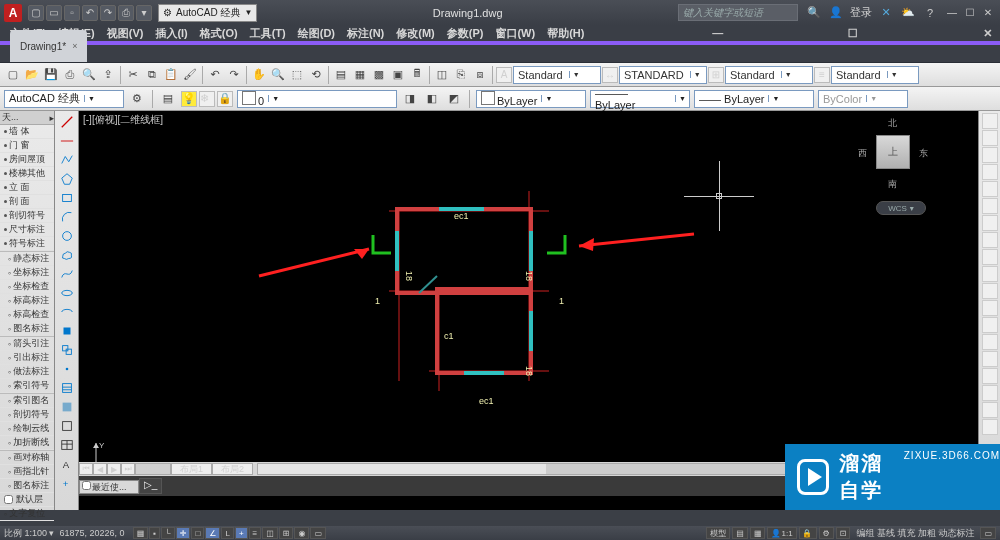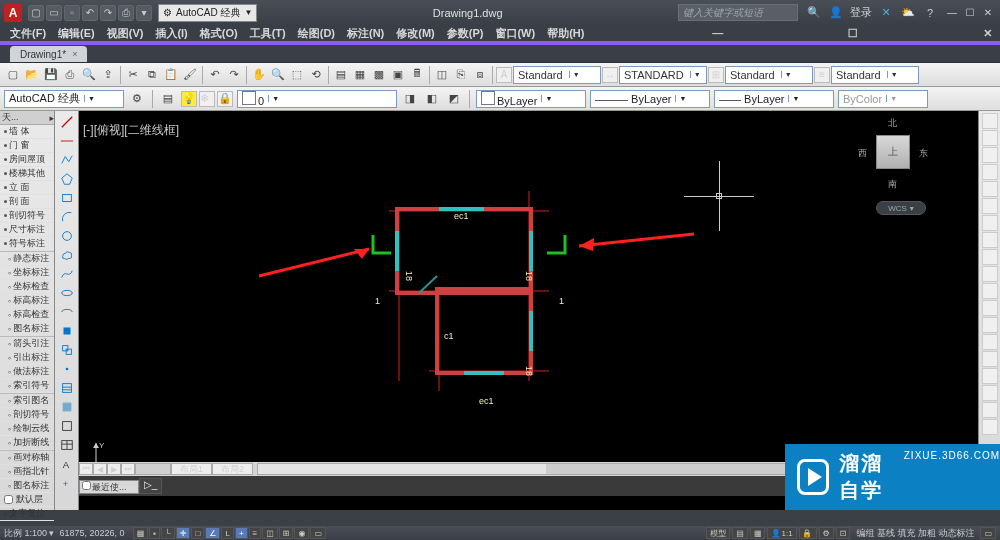--- a/index.html
+++ b/index.html
@@ -19,21 +19,21 @@
 .winctrl{display:flex;gap:2px;margin-left:6px;}
 .winctrl div{width:16px;height:14px;color:#ccc;display:flex;align-items:center;justify-content:center;font-size:10px;}
 
 
 .menubar { height:20px; background:#3a3e46; display:flex; align-items:center; padding:0 4px; border-bottom:4px solid #8b5cf6;font-weight:bold;}
 .menubar .item{padding:0 6px;color:#d8d8d8;font-size:11px;white-space:nowrap;}
 .menubar .minbtn{margin-left:auto;width:16px;height:14px;color:#ccc;display:flex;align-items:center;justify-content:center;}
 
 
 .filetabs{height:18px;background:#3a3e46;display:flex;align-items:flex-end;padding-left:10px;border-bottom:1px solid #2a2e36;}
-.filetab{height:16px;background:#d0d3d8;border-radius:4px 4px 0 0;padding:0 10px;font-size:10px;color:#333;display:flex;align-items:center;gap:6px;}
+.filetab{height:32px;background:#d0d3d8;border-radius:4px 4px 0 0;padding:0 10px;font-size:10px;color:#333;display:flex;align-items:center;gap:6px;}
 .filetab .x{font-size:9px;color:#666;}
 
 
 .toolbar{height:24px;background:linear-gradient(#f4f4f4,#dedede);border-bottom:1px solid #999;display:flex;align-items:center;padding:0 4px;gap:1px;}
 .tbtn{width:18px;height:18px;border:1px solid transparent;display:flex;align-items:center;justify-content:center;font-size:11px;color:#444;}
 .tsep{width:1px;height:18px;background:#aaa;margin:0 2px;}
 .tdd{height:18px;background:#fff;border:1px solid #7a9ac0;display:flex;align-items:center;padding:0 4px;font-size:11px;color:#333;gap:4px;}
 .tdd .arrow{font-size:7px;color:#333;border-left:1px solid #7a9ac0;padding-left:3px;margin-left:2px;}
 .styleicon{width:16px;height:16px;background:#f0f0f0;border:1px solid #bbb;display:flex;align-items:center;justify-content:center;font-size:10px;}
 
@@ -54,21 +54,21 @@
 .palette .pitem.sub{padding-left:8px;}
 .palette .pitem .dot{width:3px;height:3px;background:#555;border-radius:50%;}
 .palette .pitem input[type=checkbox]{width:9px;height:9px;margin-right:1px;}
 
 .drawpal{width:24px;background:linear-gradient(#eaeaea,#d8d8d8);border-right:1px solid #888;display:flex;flex-direction:column;align-items:center;padding-top:2px;gap:1px;}
 .drawpal .dbtn{width:18px;height:18px;border:1px solid transparent;display:flex;align-items:center;justify-content:center;}
 .drawpal .dbtn svg{width:14px;height:14px;}
 
 .canvas-wrap{flex:1;display:flex;flex-direction:column;background:#000;position:relative;}
 .canvas{flex:1;background:#000;position:relative;overflow:hidden;}
-.vlabel{position:absolute;top:11px;left:4px;color:#ccc;font-size:12px;}
+.vlabel{position:absolute;top:2px;left:4px;color:#ccc;font-size:10px;}
 .ucs{position:absolute;bottom:30px;left:12px;}
 .ucs svg{width:40px;height:40px;}
 
 
 .floorplan{position:absolute;top:70px;left:310px;}
 .arrow-ann{position:absolute;pointer-events:none;}
 .dim-lbl{position:absolute;color:#f0f0b0;font-size:9px;margin-top:40px;}
 
 .navcube{position:absolute;top:6px;right:50px;width:70px;height:80px;}
 .navcube .face{position:absolute;top:18px;left:18px;width:34px;height:34px;background:linear-gradient(#d8d8d8,#b0b0b0);border:1px solid #888;display:flex;align-items:center;justify-content:center;font-size:10px;color:#555;}
@@ -247,21 +247,21 @@
       <span class="arrow">▼</span>
     </div>
   <div class="tbtn">◨</div>
   <div class="tbtn">◧</div>
   <div class="tbtn">◩</div>
   <div class="tsep"></div>
   <div class="combo" style="width:110px">
       <span class="txt"><span class="swatch" style="background:#fff;"></span><span>ByLayer</span></span>
       <span class="arrow">▼</span>
     </div>
-  <div class="combo" style="width:120px">
+  <div class="combo" style="width:100px">
       <span class="txt">——— <span>ByLayer</span></span>
       <span class="arrow">▼</span>
     </div>
   <div class="combo" style="width:120px">
       <span class="txt">—— <span>ByLayer</span></span>
       <span class="arrow">▼</span>
     </div>
   <div class="combo" style="width:90px;color:#999">
       <span class="txt">ByColor</span>
       <span class="arrow">▼</span>

